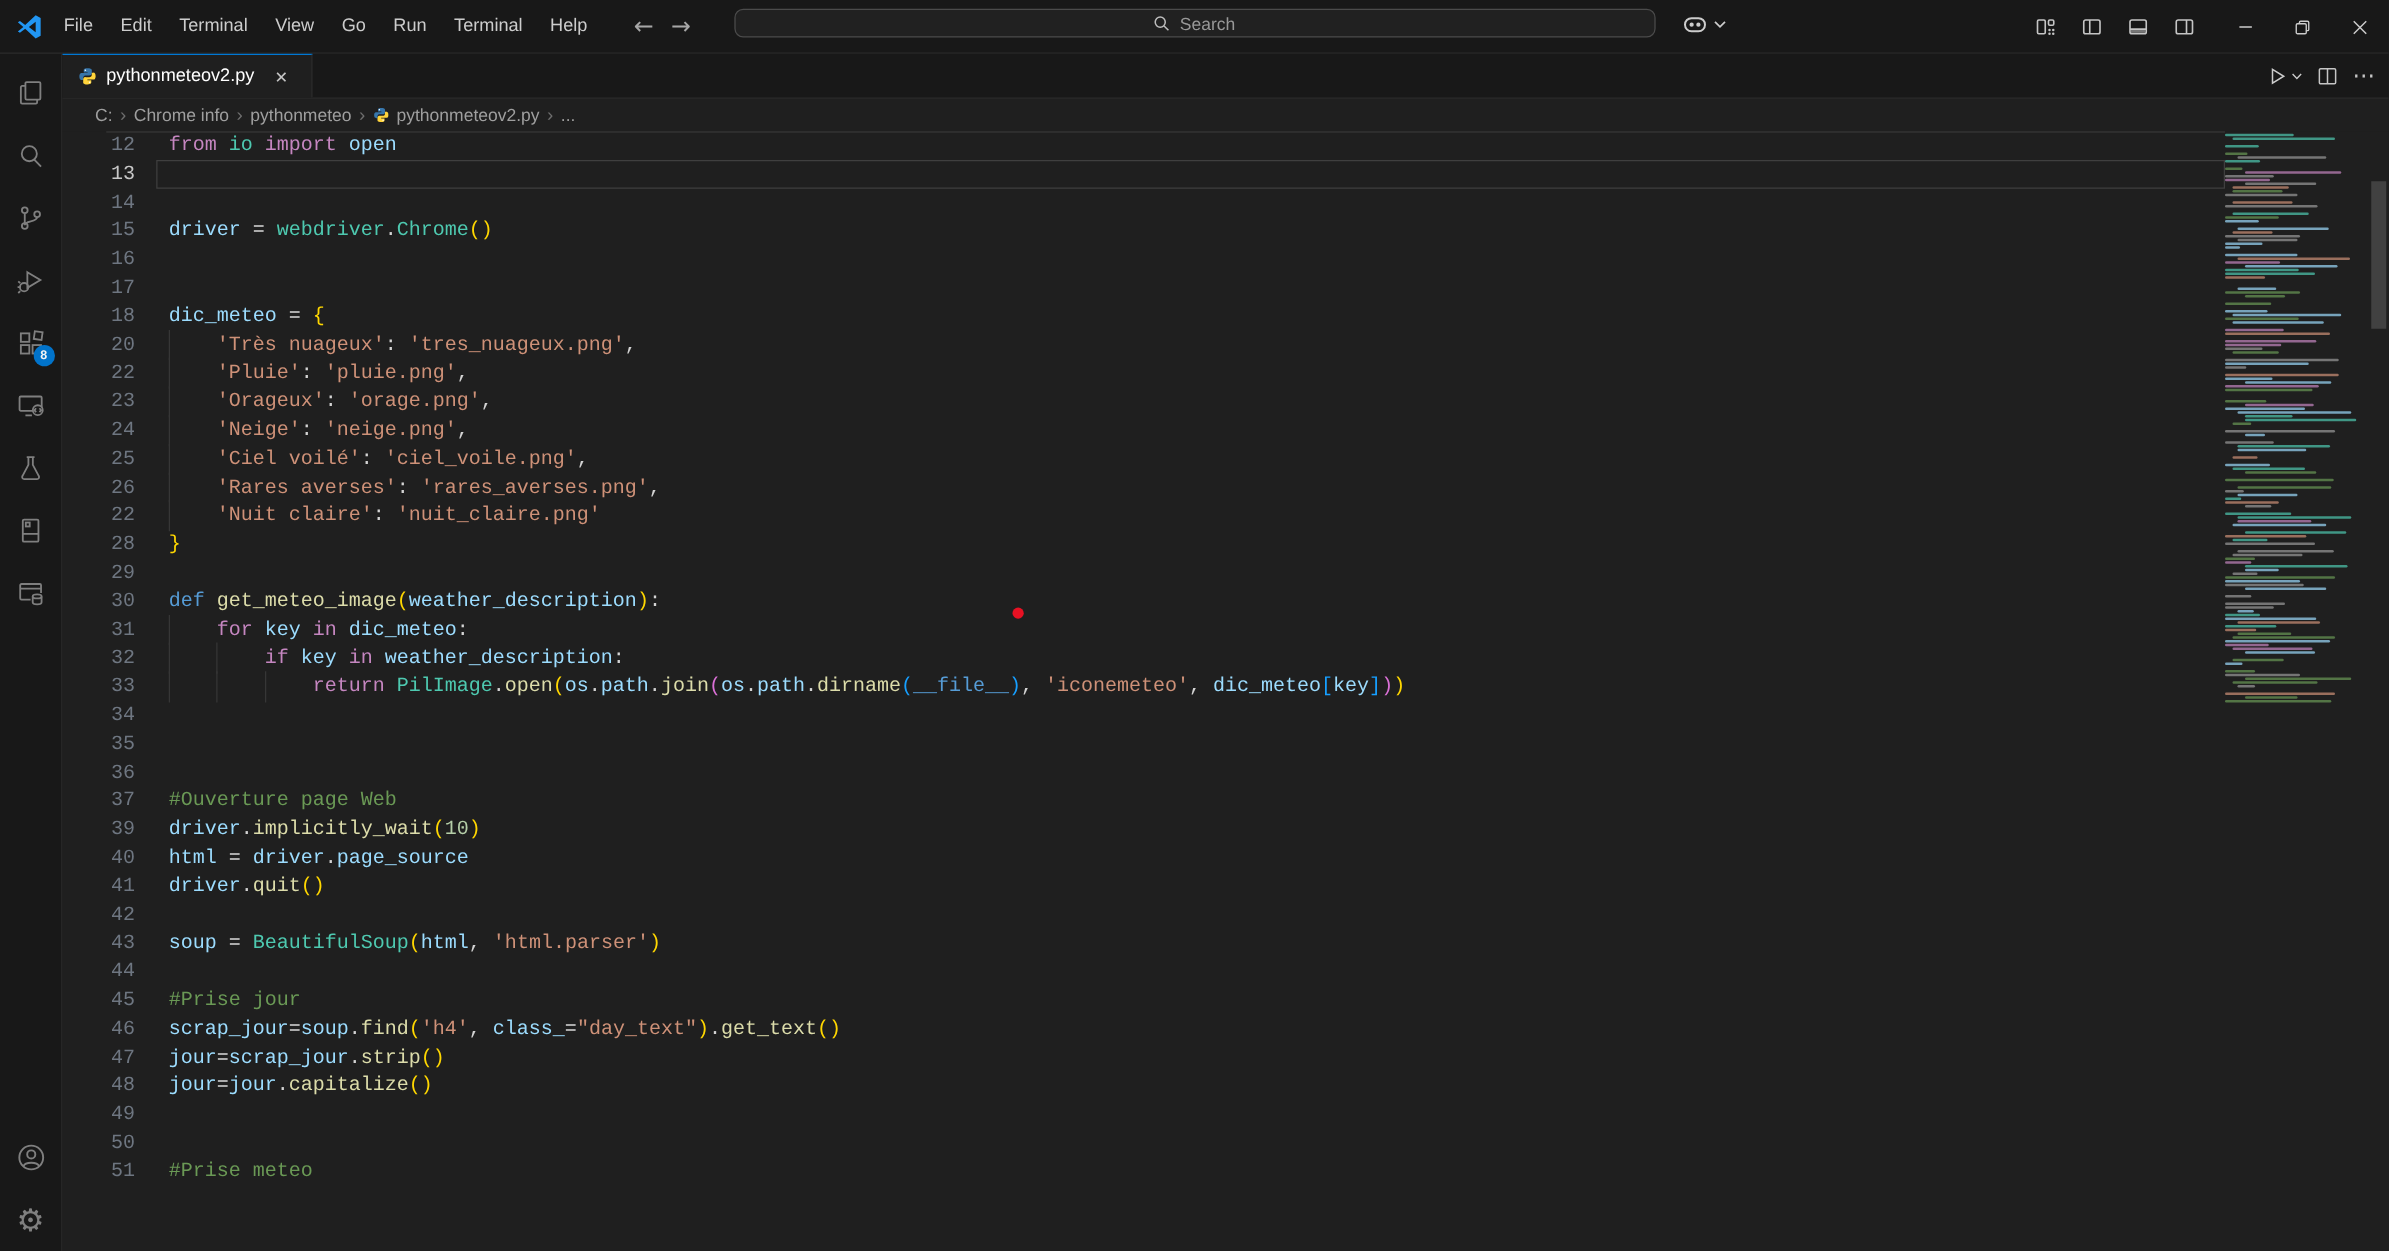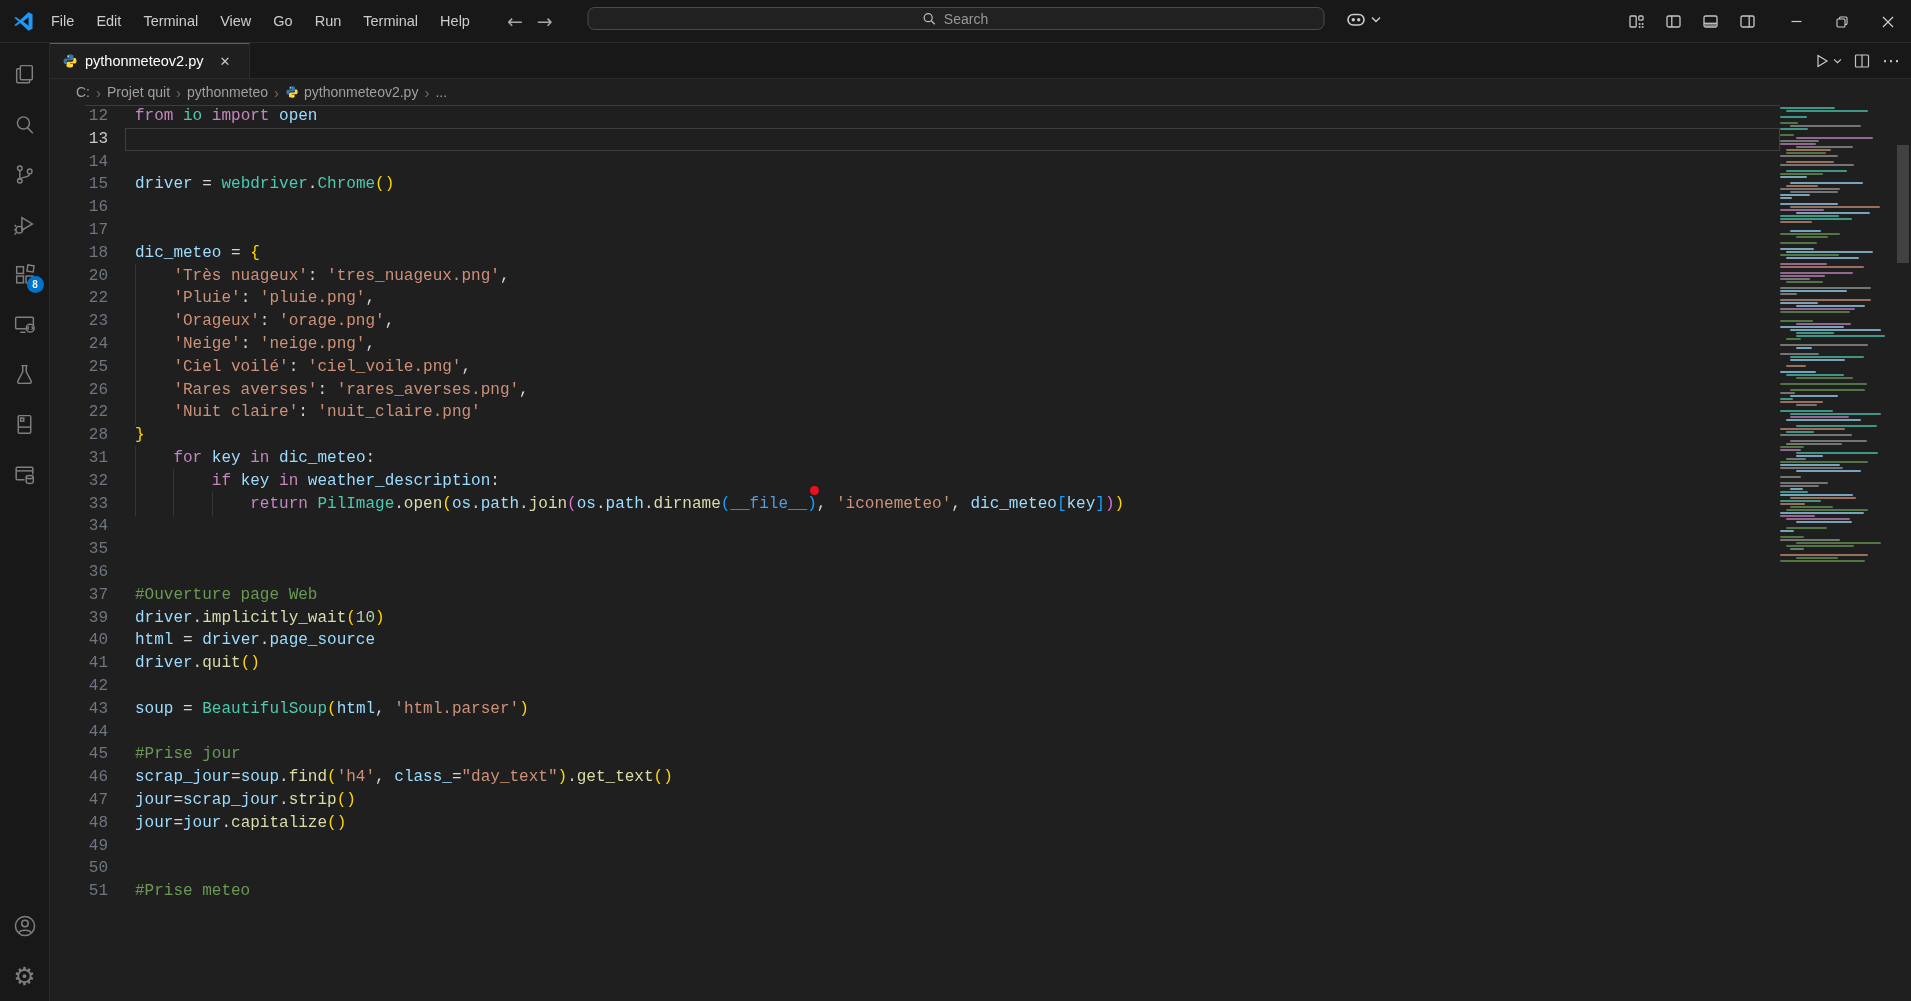--- a/index.html
+++ b/index.html
@@ -283,21 +283,21 @@
               <line x1="8" y1="2" x2="8" y2="14"></line>
             </svg>
         </span>
         <span class="ellipsis-glyph">⋯</span>
       </div>
     </div>
 
     <div class="breadcrumb">
       <span class="crumb">C:</span>
       <span class="crumb-sep">›</span>
-      <span class="crumb">Projet quit</span>
+      <span class="crumb">Chrome info</span>
       <span class="crumb-sep">›</span>
       <span class="crumb">pythonmeteo</span>
       <span class="crumb-sep">›</span>
       <span class="crumb crumb-file">
         <svg width="14" height="14" viewBox="0 0 32 32">
             <path fill="#3776AB" d="M16 3c-6.5 0-6 3-6 3v3.8h6.2v1H6.8S3 10.4 3 16.2c0 5.8 3.4 5.6 3.4 5.6h2.8v-3.3s-.2-3.9 3.9-3.9h6s3.8.1 3.8-3.7V6.2S23.5 3 16 3z"></path>
             <circle fill="#fff" cx="12.6" cy="6.4" r="1.3"></circle>
             <path fill="#FFD43B" d="M16 29c6.5 0 6-3 6-3v-3.8h-6.2v-1h9.4s3.8.4 3.8-5.4c0-5.8-3.4-5.6-3.4-5.6h-2.8v3.3s.2 3.9-3.9 3.9h-6s-3.8-.1-3.8 3.7v4.7S8.5 29 16 29z"></path>
             <circle fill="#fff" cx="19.4" cy="25.6" r="1.3"></circle>
           </svg>
@@ -363,20 +363,28 @@
           </div>
           <div class="row">
             <span class="ln">22</span>
             <span class="codetxt"><span class="guide" style="left: 0px;"></span><span class="tk-pun">    </span><span class="tk-str">'Nuit claire'</span><span class="tk-pun">:</span><span class="tk-pun"> </span><span class="tk-str">'nuit_claire.png'</span></span>
           </div>
           <div class="row">
             <span class="ln">28</span>
             <span class="codetxt"><span class="tk-b1">}</span></span>
           </div>
           <div class="row">
+            <span class="ln">29</span>
+            <span class="codetxt"></span>
+          </div>
+          <div class="row">
+            <span class="ln">30</span>
+            <span class="codetxt"><span class="tk-def">def</span><span class="tk-pun"> </span><span class="tk-fn">get_meteo_image</span><span class="tk-b1">(</span><span class="tk-var">weather_description</span><span class="tk-b1">)</span><span class="tk-pun">:</span></span>
+          </div>
+          <div class="row">
             <span class="ln">31</span>
             <span class="codetxt"><span class="guide" style="left: 0px;"></span><span class="tk-pun">    </span><span class="tk-kw">for</span><span class="tk-pun"> </span><span class="tk-var">key</span><span class="tk-pun"> </span><span class="tk-kw">in</span><span class="tk-pun"> </span><span class="tk-var">dic_meteo</span><span class="tk-pun">:</span></span>
           </div>
           <div class="row">
             <span class="ln">32</span>
             <span class="codetxt"><span class="guide" style="left: 0px;"></span><span class="guide" style="left: 38.4px;"></span><span class="tk-pun">        </span><span class="tk-kw">if</span><span class="tk-pun"> </span><span class="tk-var">key</span><span class="tk-pun"> </span><span class="tk-kw">in</span><span class="tk-pun"> </span><span class="tk-var">weather_description</span><span class="tk-pun">:</span></span>
           </div>
           <div class="row">
             <span class="ln">33</span>
             <span class="codetxt"><span class="guide" style="left: 0px;"></span><span class="guide" style="left: 38.4px;"></span><span class="guide" style="left: 76.8px;"></span><span class="tk-pun">            </span><span class="tk-kw">return</span><span class="tk-pun"> </span><span class="tk-cls">PilImage</span><span class="tk-pun">.</span><span class="tk-fn">open</span><span class="tk-b1">(</span><span class="tk-var">os</span><span class="tk-pun">.</span><span class="tk-var">path</span><span class="tk-pun">.</span><span class="tk-fn">join</span><span class="tk-b2">(</span><span class="tk-var">os</span><span class="tk-pun">.</span><span class="tk-var">path</span><span class="tk-pun">.</span><span class="tk-fn">dirname</span><span class="tk-b3">(</span><span class="tk-def">__file__</span><span class="tk-b3">)</span><span class="tk-pun">,</span><span class="tk-pun"> </span><span class="tk-str">'iconemeteo'</span><span class="tk-pun">,</span><span class="tk-pun"> </span><span class="tk-var">dic_meteo</span><span class="tk-b3">[</span><span class="tk-var">key</span><span class="tk-b3">]</span><span class="tk-b2">)</span><span class="tk-b1">)</span></span>

